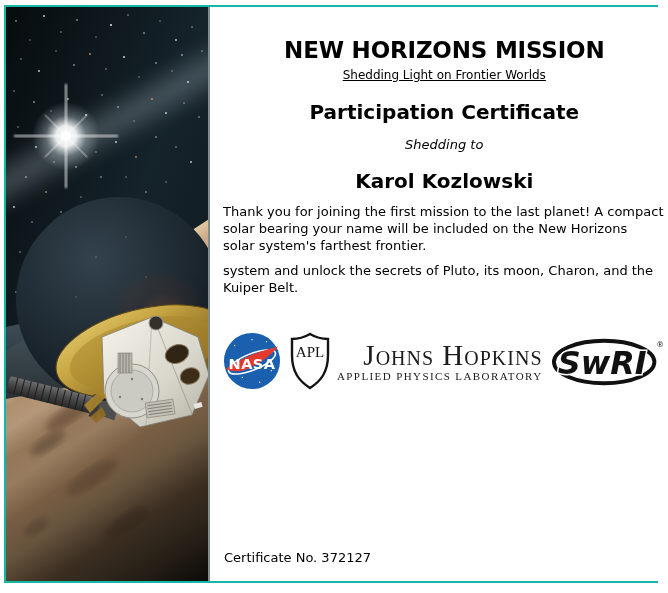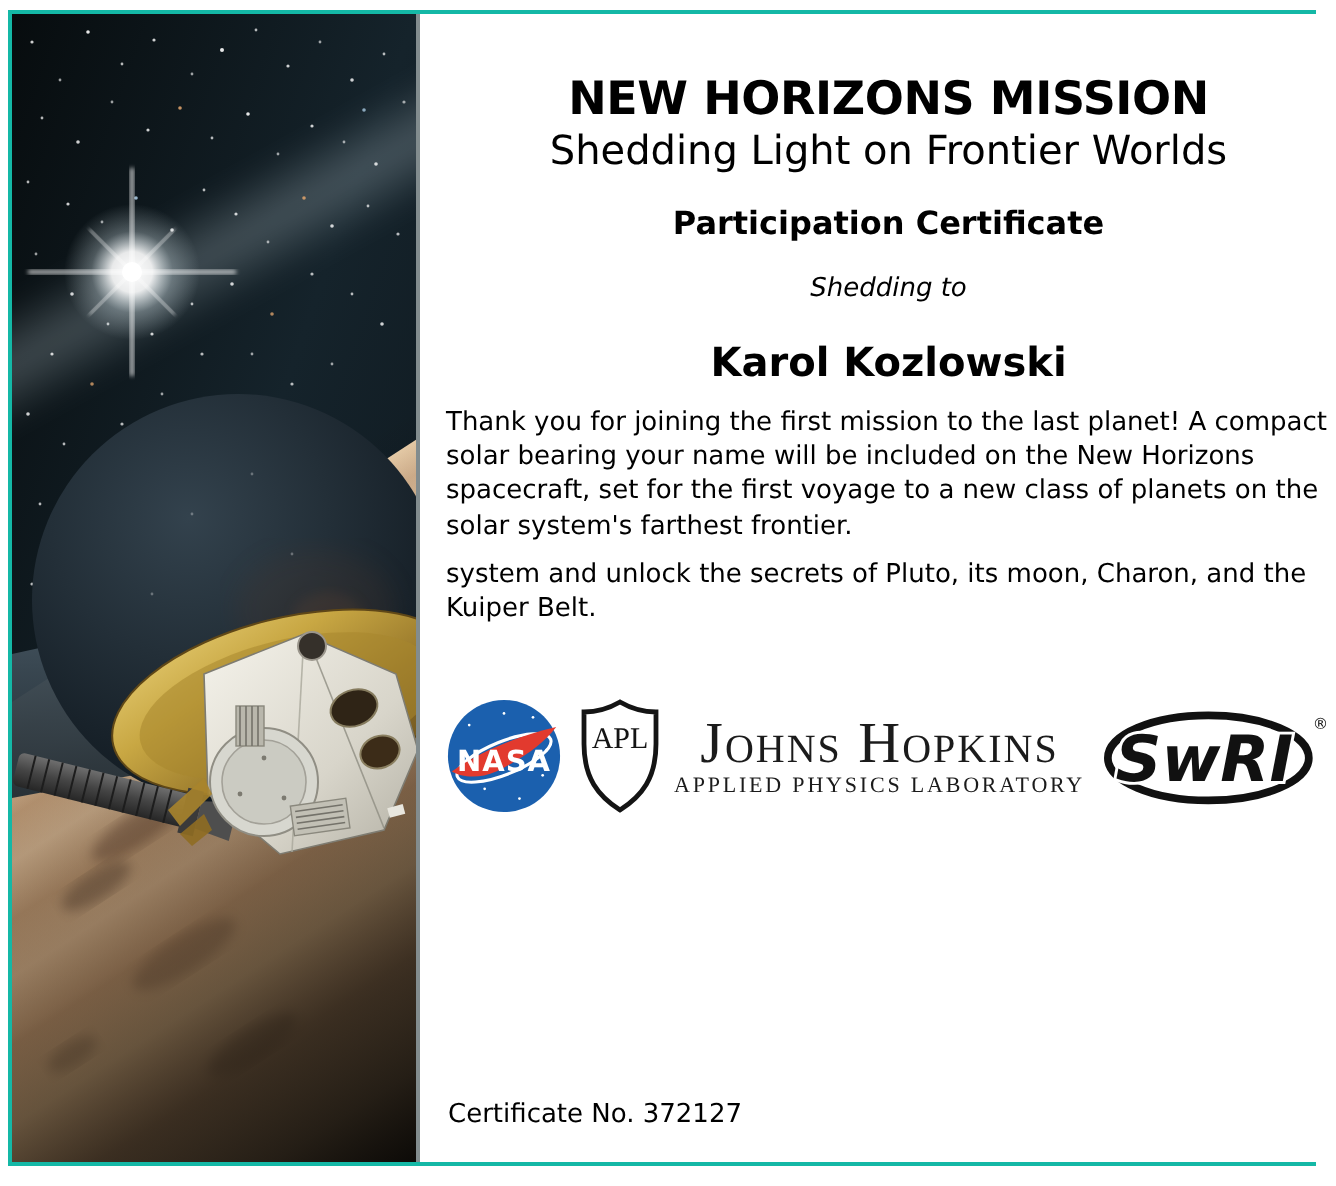--- a/index.html
+++ b/index.html
@@ -5,30 +5,30 @@
   html,body{margin:0;padding:0;background:#ffffff;width:668px;height:593px;overflow:hidden;
     font-family:"DejaVu Sans","Liberation Sans",sans-serif;color:#000;}
   .frame{position:absolute;left:4px;top:5px;width:650px;height:574px;border:2px solid #14b8a6;
     background:#f97316;display:flex;}
   .art{width:202px;height:574px;position:relative;flex:0 0 202px;background:#0d161c;}
   .art svg{display:block;}
   .panel{flex:1;border-left:2px solid #828c8e;position:relative;background:#fff;
     padding:0 13px;box-sizing:border-box;}
   .c{text-align:center;}
   .title{font-size:23px;font-weight:bold;letter-spacing:-0.2px;margin-top:30px;line-height:27px;}
-  .subtitle{font-size:20px;margin-top:2px;line-height:19px;}
-  .heading{font-size:16px;font-weight:bold;margin-top:17px;line-height:20px;}
+  .subtitle{font-size:12px;margin-top:2px;line-height:19px;text-decoration:underline;}
+  .heading{font-size:20px;font-weight:bold;margin-top:17px;line-height:20px;}
   .presented{font-size:13px;font-style:italic;margin-top:15px;line-height:16px;}
   .recipient{font-size:20px;font-weight:bold;margin-top:16px;line-height:24px;}
   .dateline{font-size:19px;margin-top:16px;line-height:23px;}
   .para{margin-top:10px;}
   .para2{margin-top:7px;}
   .pline{font-size:13px;line-height:17.2px;white-space:nowrap;}
   .logos{margin-top:35px;display:flex;align-items:center;justify-content:center;gap:9px;height:60px;}
-  .jh{display:flex;flex-direction:column;align-items:center;margin-left:-2px;}
+  .jh{display:flex;flex-direction:column;align-items:flex-end;margin-left:-2px;}
   .jh-name{font-family:"Liberation Serif","DejaVu Serif",serif;font-variant:small-caps;
     font-size:29px;line-height:30px;letter-spacing:1px;color:#1b1b1b;white-space:nowrap;}
   .jh-div{font-family:"Liberation Serif","DejaVu Serif",serif;font-size:11px;letter-spacing:1.4px;
     color:#1b1b1b;white-space:nowrap;margin-top:0px;}
   .certno{position:absolute;left:14px;bottom:16px;font-size:13px;}
 </style>
 </head>
 <body>
 
 <div class="frame">
@@ -280,21 +280,20 @@
   <div class="panel">
     <div class="c title">NEW HORIZONS MISSION</div>
     <div class="c subtitle">Shedding Light on Frontier Worlds</div>
     <div class="c heading">Participation Certificate</div>
     <div class="c presented">Shedding to</div>
     <div class="c recipient">Karol Kozlowski</div>
 
     <div class="para">
       <div class="pline">Thank you for joining the first mission to the last planet! A compact</div>
       <div class="pline">solar bearing your name will be included on the New Horizons</div>
-      <div class="pline">spacecraft, set for the first voyage to a new class of planets on the</div>
       <div class="pline">solar system's farthest frontier.</div>
     </div>
     <div class="para para2">
       <div class="pline">system and unlock the secrets of Pluto, its moon, Charon, and the</div>
       <div class="pline">Kuiper Belt.</div>
     </div>
 
     <div class="logos">
 
       <svg width="58" height="58" viewBox="0 0 60 60">

